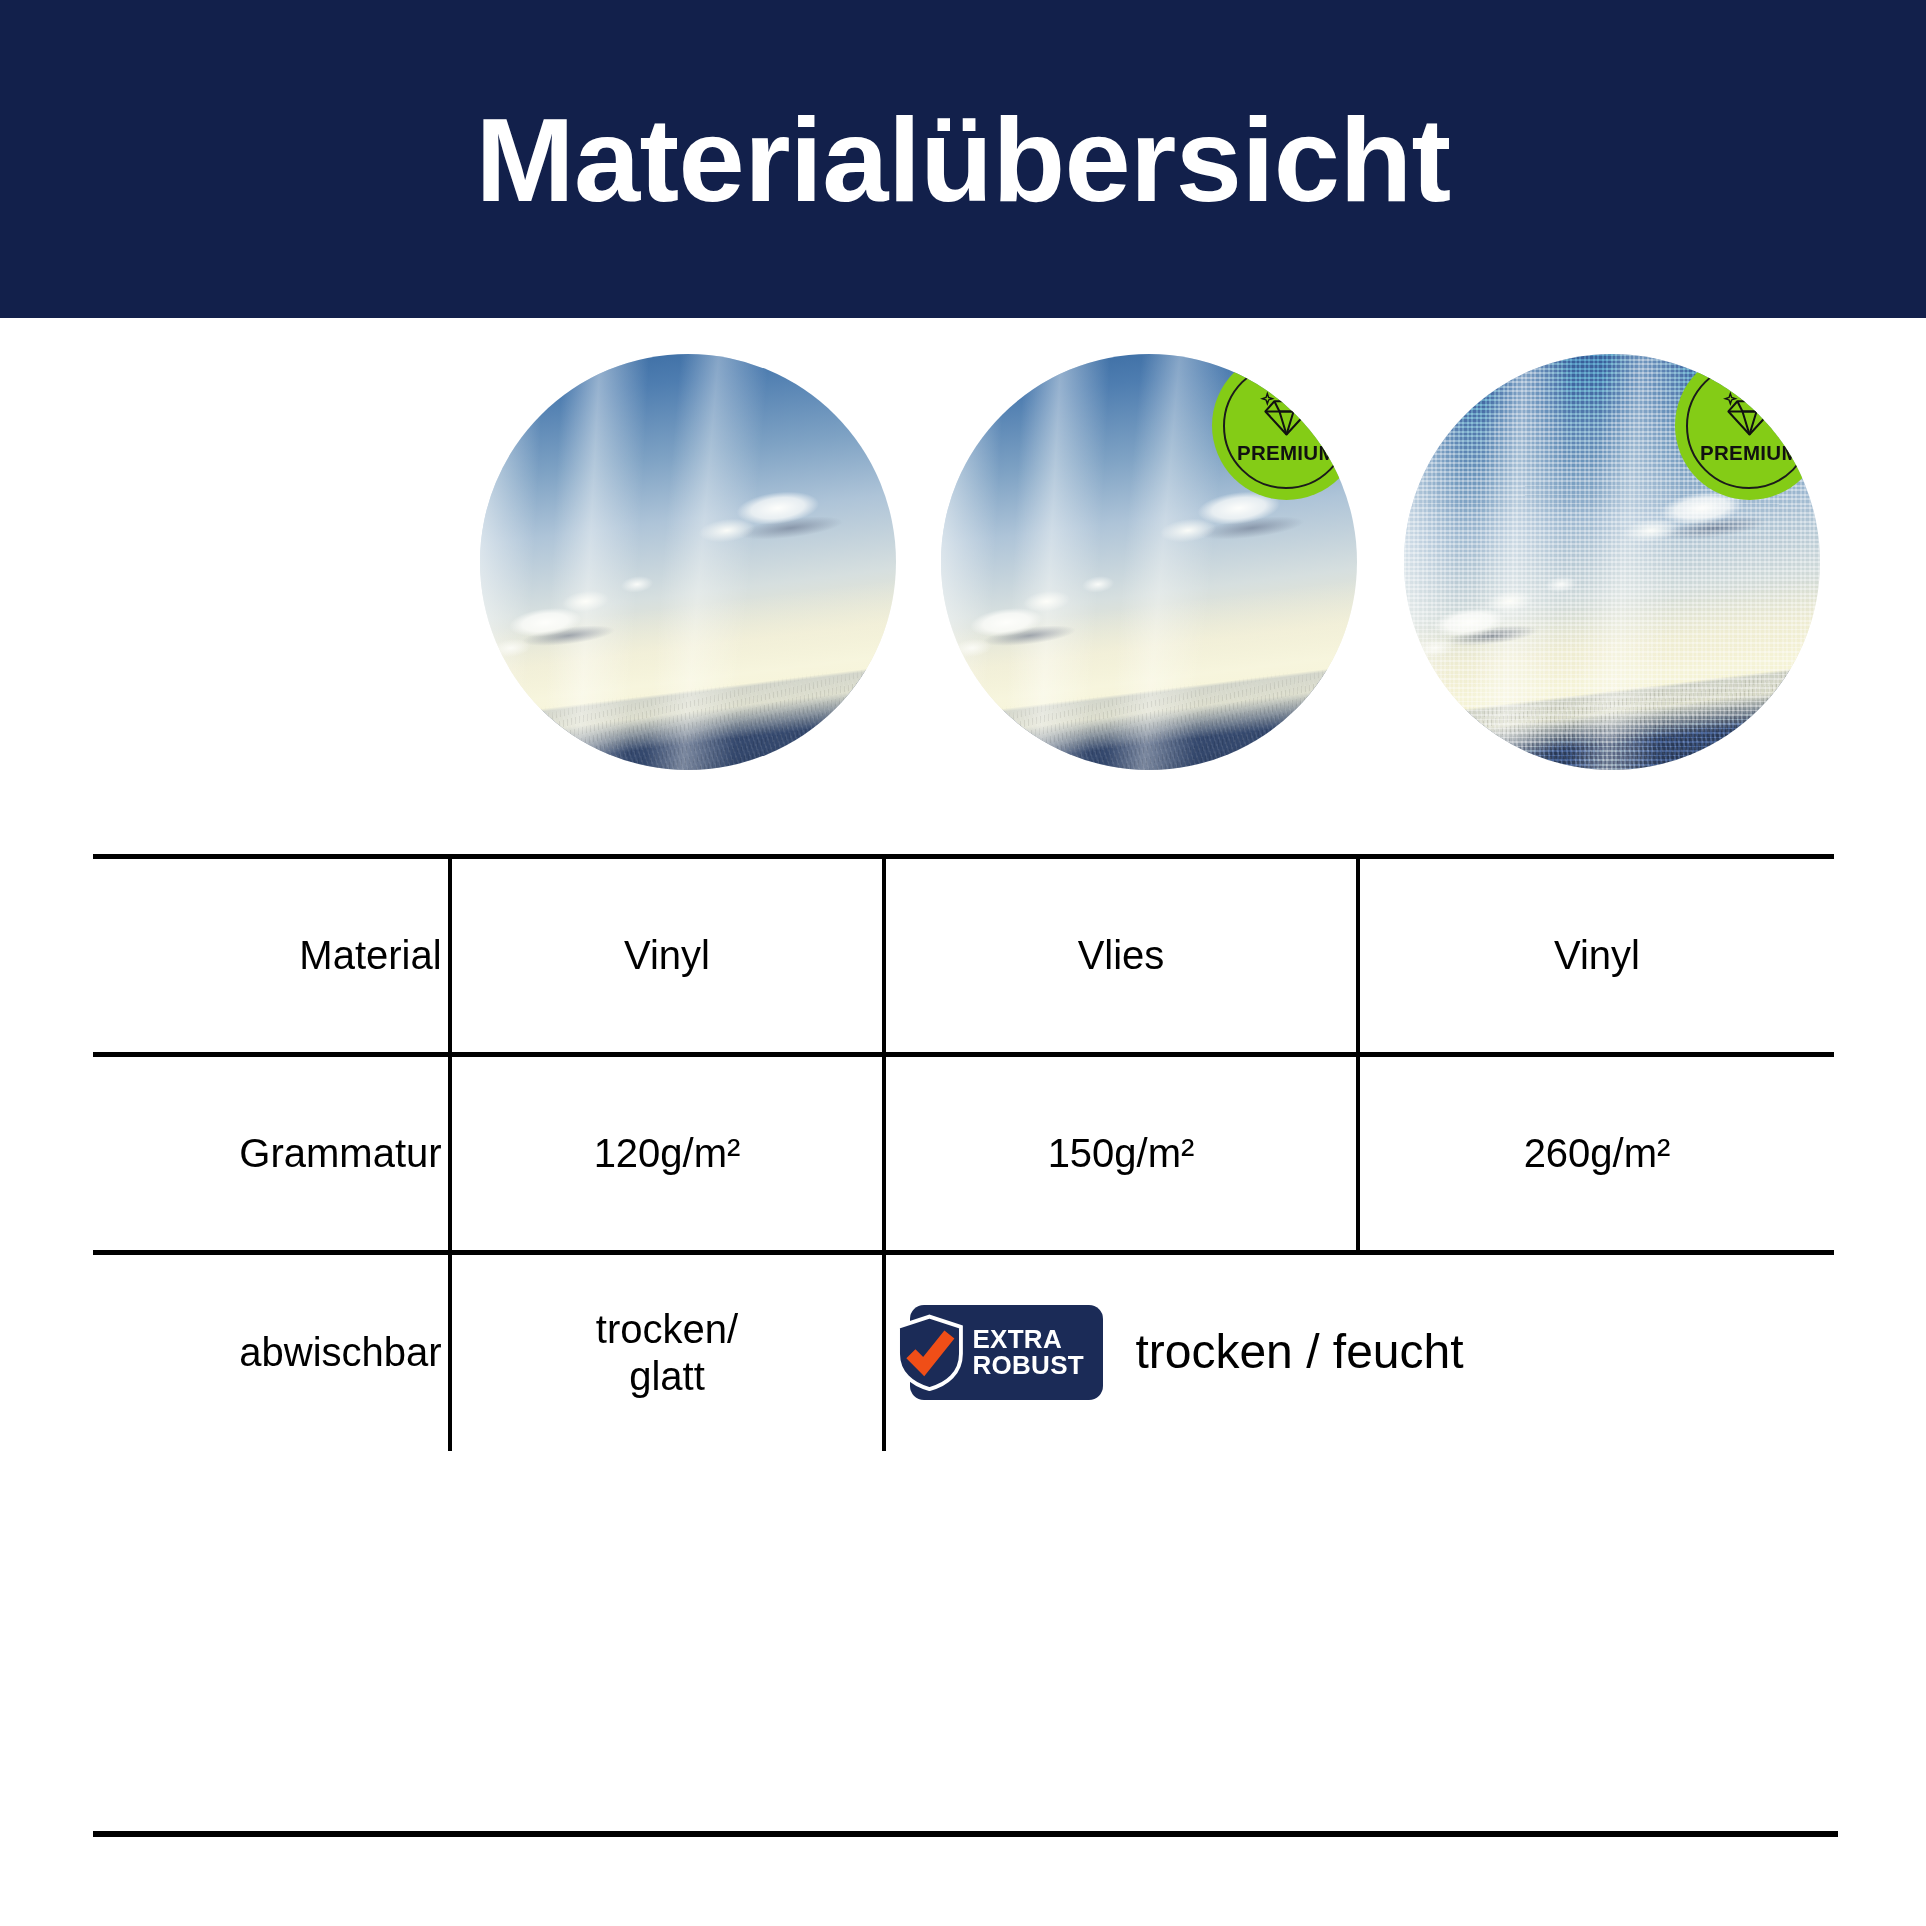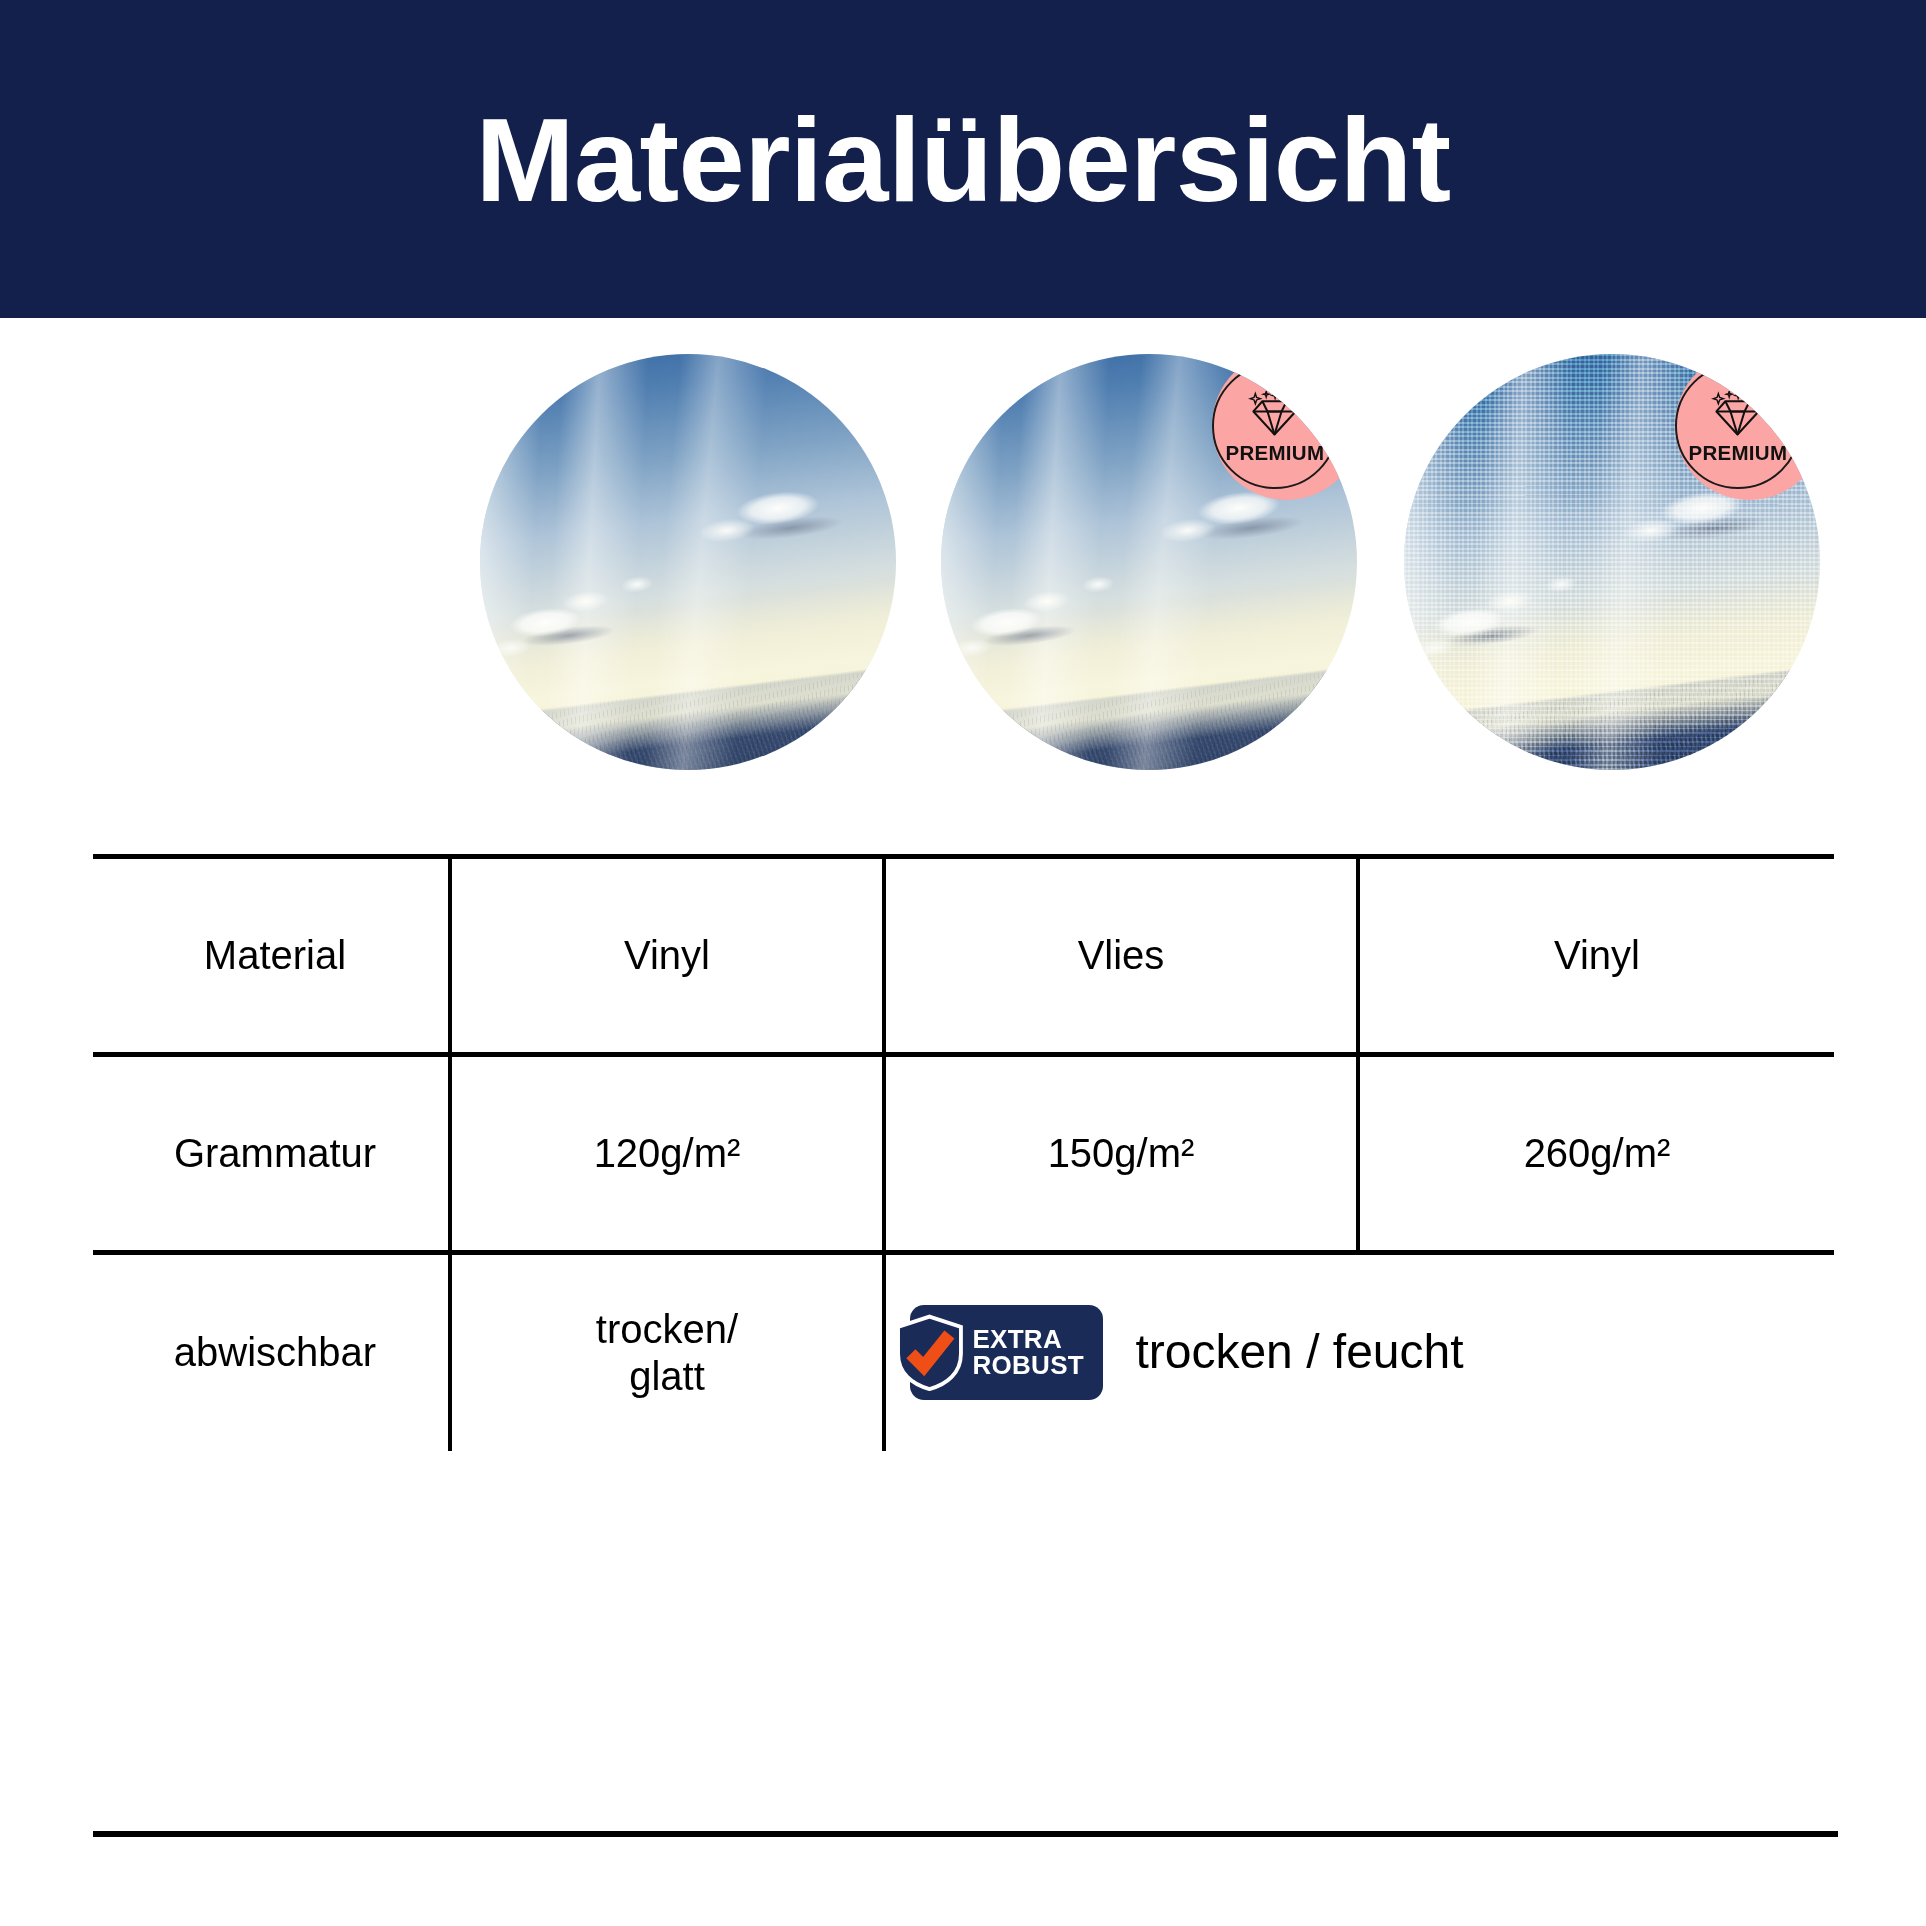--- a/index.html
+++ b/index.html
@@ -87,22 +87,22 @@
       repeating-linear-gradient(90deg, rgba(255,255,255,.26) 0 1.9px, rgba(0,0,0,.09) 1.9px 4.5px);
     mix-blend-mode: overlay;
     opacity: .95;
   }
 
   
   .premium-badge {
     position: absolute; right: -3.9px; top: -2.6px;
     width: 149px; height: 149px;
     border-radius: 50%;
-    background: #fca5a5;
-    display: flex; align-items: center; justify-content: flex-start;
+    background: #84cc16;
+    display: flex; align-items: center; justify-content: center;
   }
   .premium-inner {
     width: 126px; height: 126px; border-radius: 50%;
     border: 2.6px solid #1b1b1b;
     display: flex; flex-direction: column; align-items: center; justify-content: center;
     gap: 1.3px;
   }
   .premium-inner svg { display: block; margin-top: 2.6px; }
   .premium-text {
     font-size: 20.5px; font-weight: 700; color: #111; letter-spacing: 0.3px;
@@ -127,21 +127,21 @@
     line-height: 1.18;
     font-family: "Liberation Sans", sans-serif;
     padding: 0 6.4px;
   }
   .vline { border-left: 4.5px solid #000; }
   .hrow { border-top: 5.8px solid #000; }
 
   tr.head-row td { height: 155px; padding-bottom: 9px; }
   tr.head-row td.hcell { text-align: left; padding-left: 23px; }
   tr.body-row td { height: 198px; }
-  tr.body-row td.rowlabel { text-align: center; padding-left: 15.4px; }
+  tr.body-row td.rowlabel { text-align: right; padding-left: 15.4px; }
 
   .bottom-rule { position: absolute; left: 93px; top: 1831px; width: 1745px; height: 5.8px; background:#000; }
 
   
   .robust-cellwrap { display: flex; align-items: center; justify-content: flex-start; gap: 32px; padding-left: 18px; }
   .robust-badge {
     position: relative;
     width: 193px; height: 95px;
     border-radius: 14px;
     background: #1b2b57;

